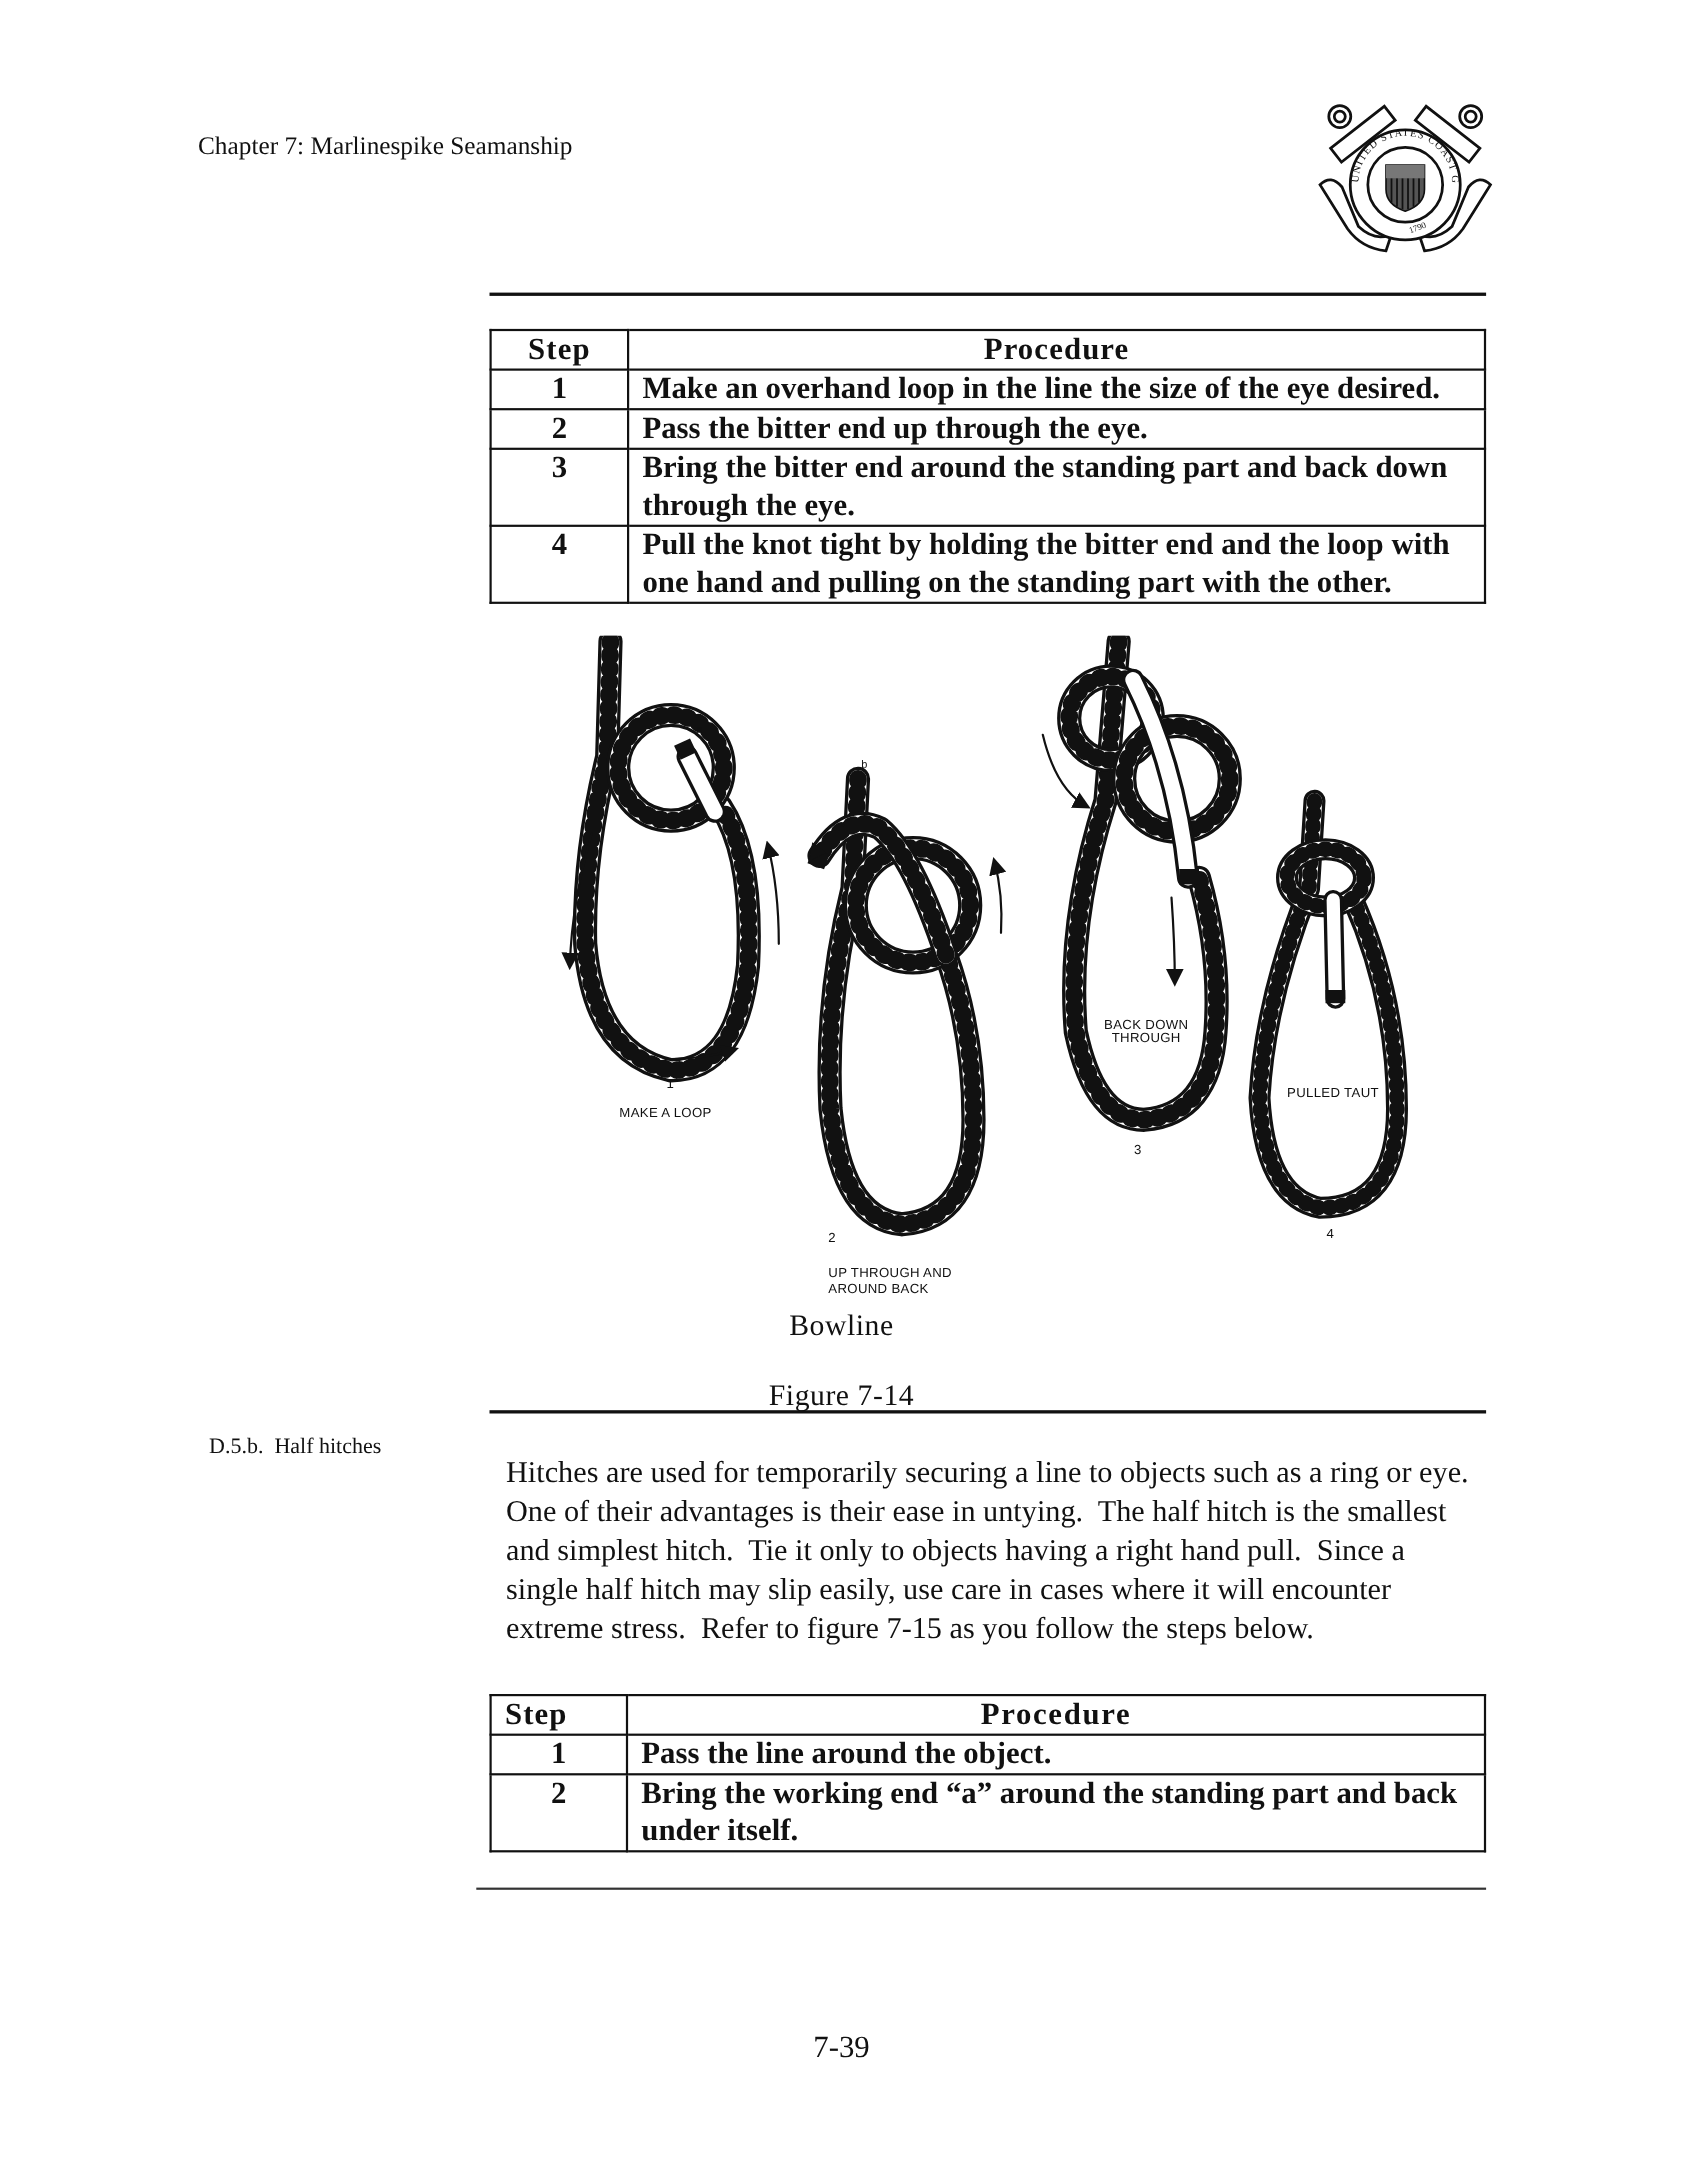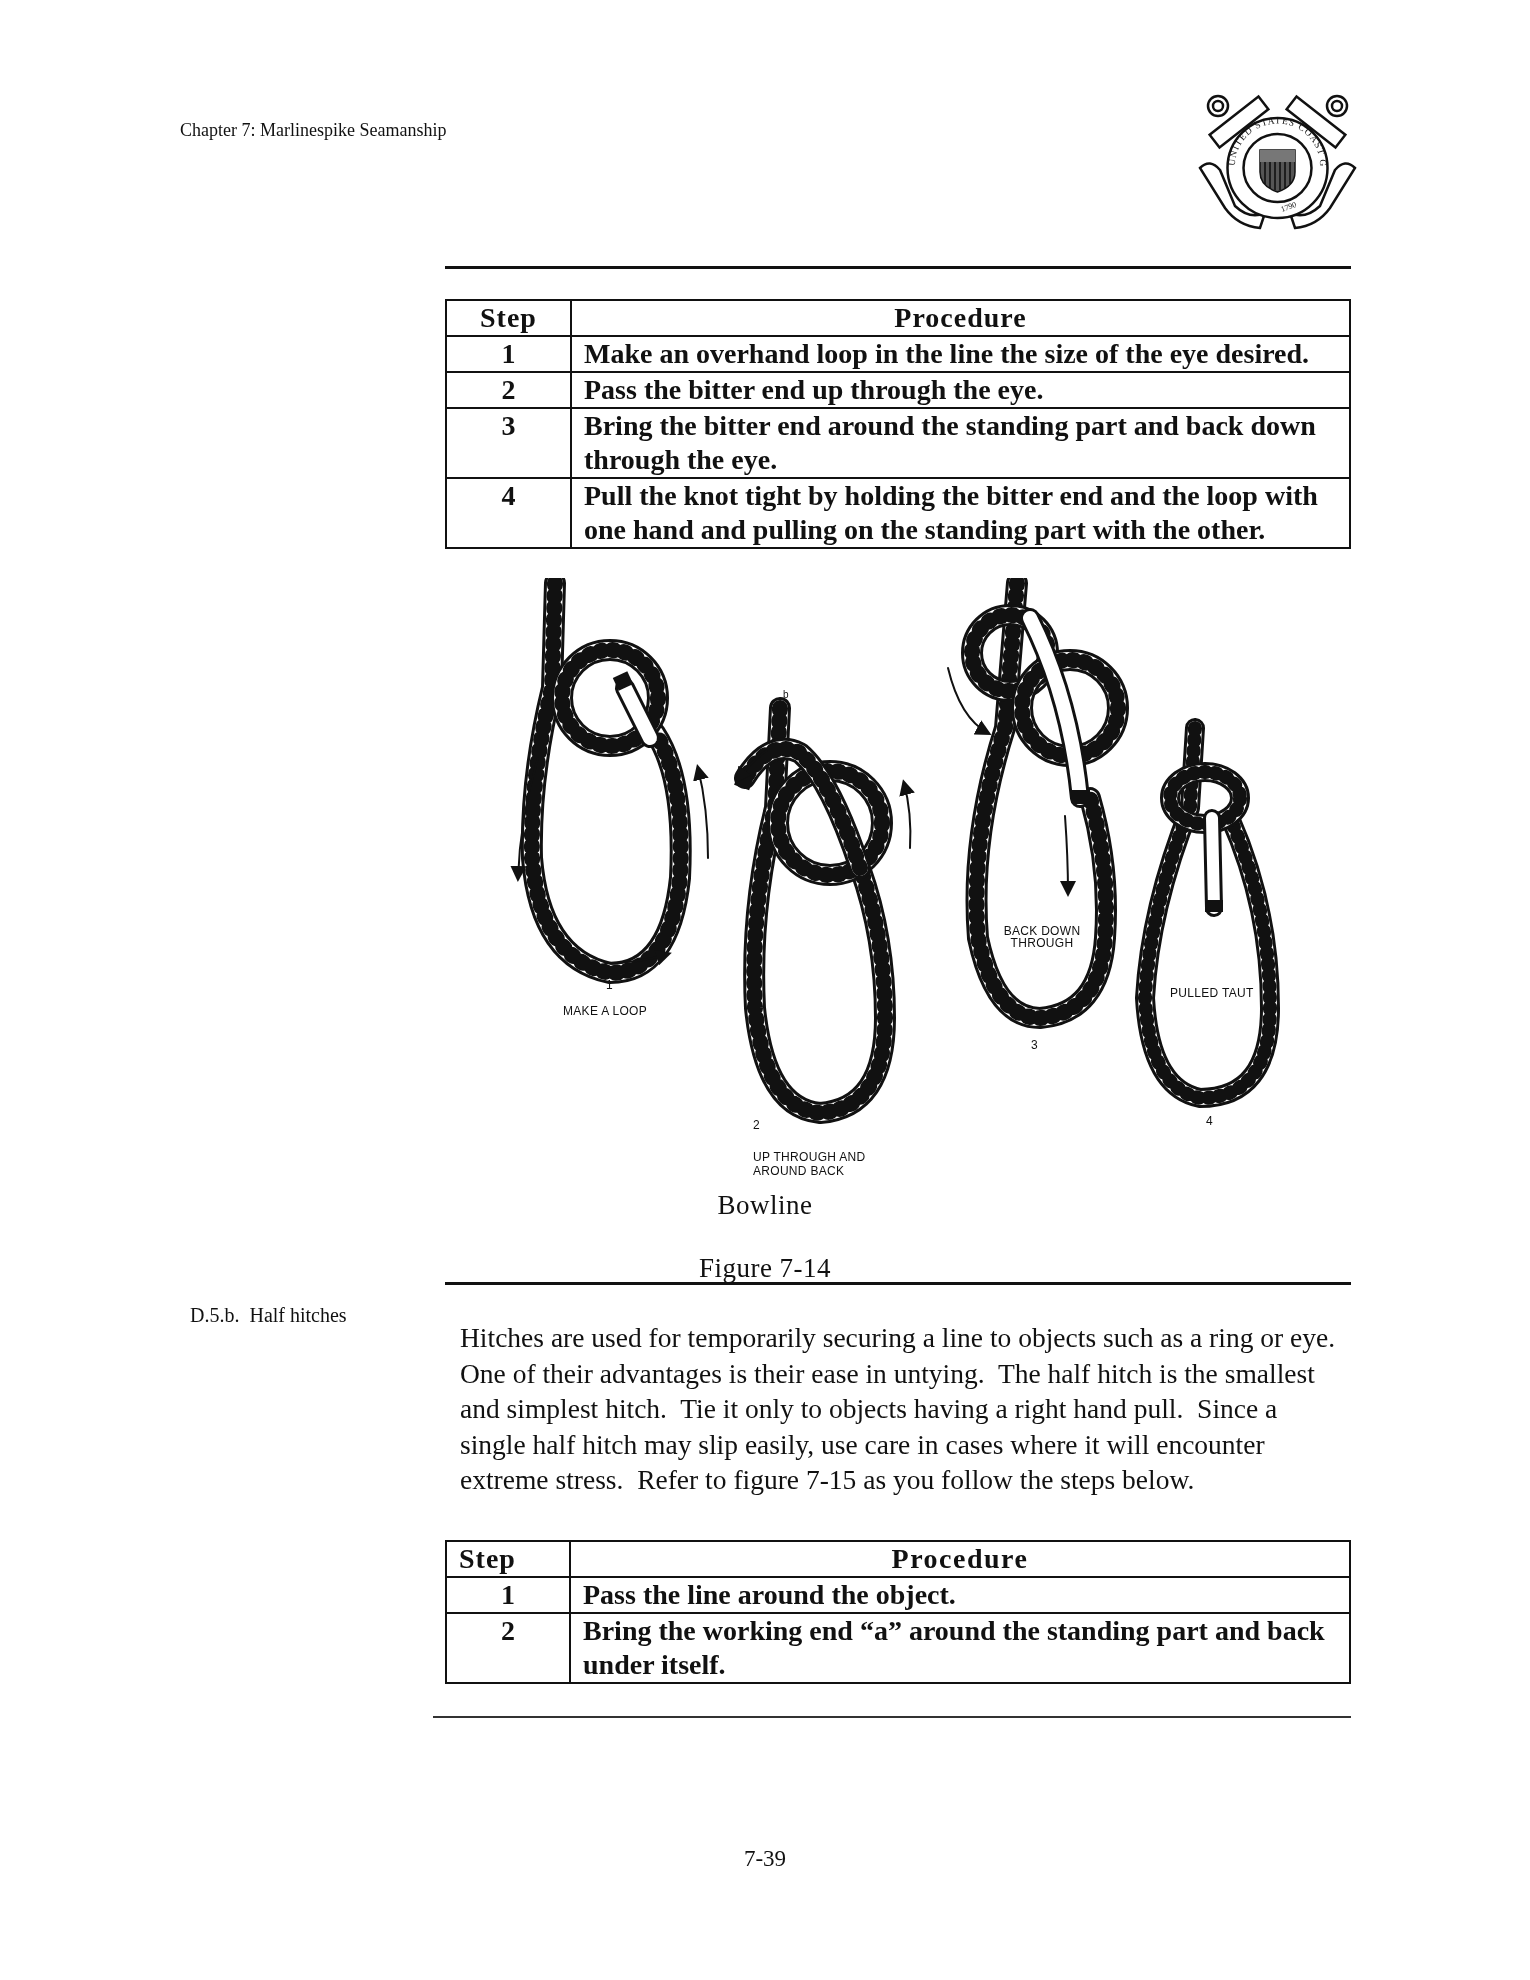--- a/index.html
+++ b/index.html
@@ -1,31 +1,31 @@
 <!DOCTYPE html>
 <html><head>
 <meta charset="utf-8">
 <style>
   html, body { margin:0; padding:0; background:#ffffff; }
   body { width:1530px; height:1980px; position:relative; overflow:hidden;
          font-family:"Liberation Serif", "DejaVu Serif", serif; color:#111; }
   .abs { position:absolute; }
-  .running-head { left:180px; top:120px; font-size:18px; }
+  .running-head { left:180px; top:120px; font-size:23px; }
   .logo { left:1190px; top:88px; width:175px; height:142px; }
   .rule { height:3px; background:#111; }
   table.proc { position:absolute; border-collapse:collapse; font-size:28px; line-height:34px; }
   table.proc td, table.proc th { border:2.5px solid #111; padding:0 12px; vertical-align:top; font-weight:bold; }
   table.proc th { letter-spacing:1px; }
   table.proc td.step { text-align:center; }
   .figure { left:500px; top:578px; width:820px; height:620px; }
   .caption { left:0; width:1530px; text-align:center; font-size:27px; letter-spacing:0.5px; }
   .fig-lbl { position:absolute; font-family:"Liberation Sans", "DejaVu Sans", sans-serif; font-size:12px; letter-spacing:0.3px; line-height:14px; }
   .section-label { left:190px; top:1304px; font-size:20px; }
   .para { left:460px; top:1304px; width:880px; font-size:27.5px; line-height:35.5px;margin-top:16px; }
-  .page-num { left:0; width:1530px; text-align:center; top:1846px; font-size:23px; }
+  .page-num { left:0; width:1530px; text-align:center; top:1846px; font-size:28px; }
 </style>
 </head>
 <body>
 
 <div class="abs running-head">Chapter 7: Marlinespike Seamanship</div>
 
 <div class="abs logo">
   <svg width="175" height="142" viewBox="0 0 175 142">
     <defs>
       <path id="arcTop" d="M45,78 A42,42 0 0,1 130,78"></path>

